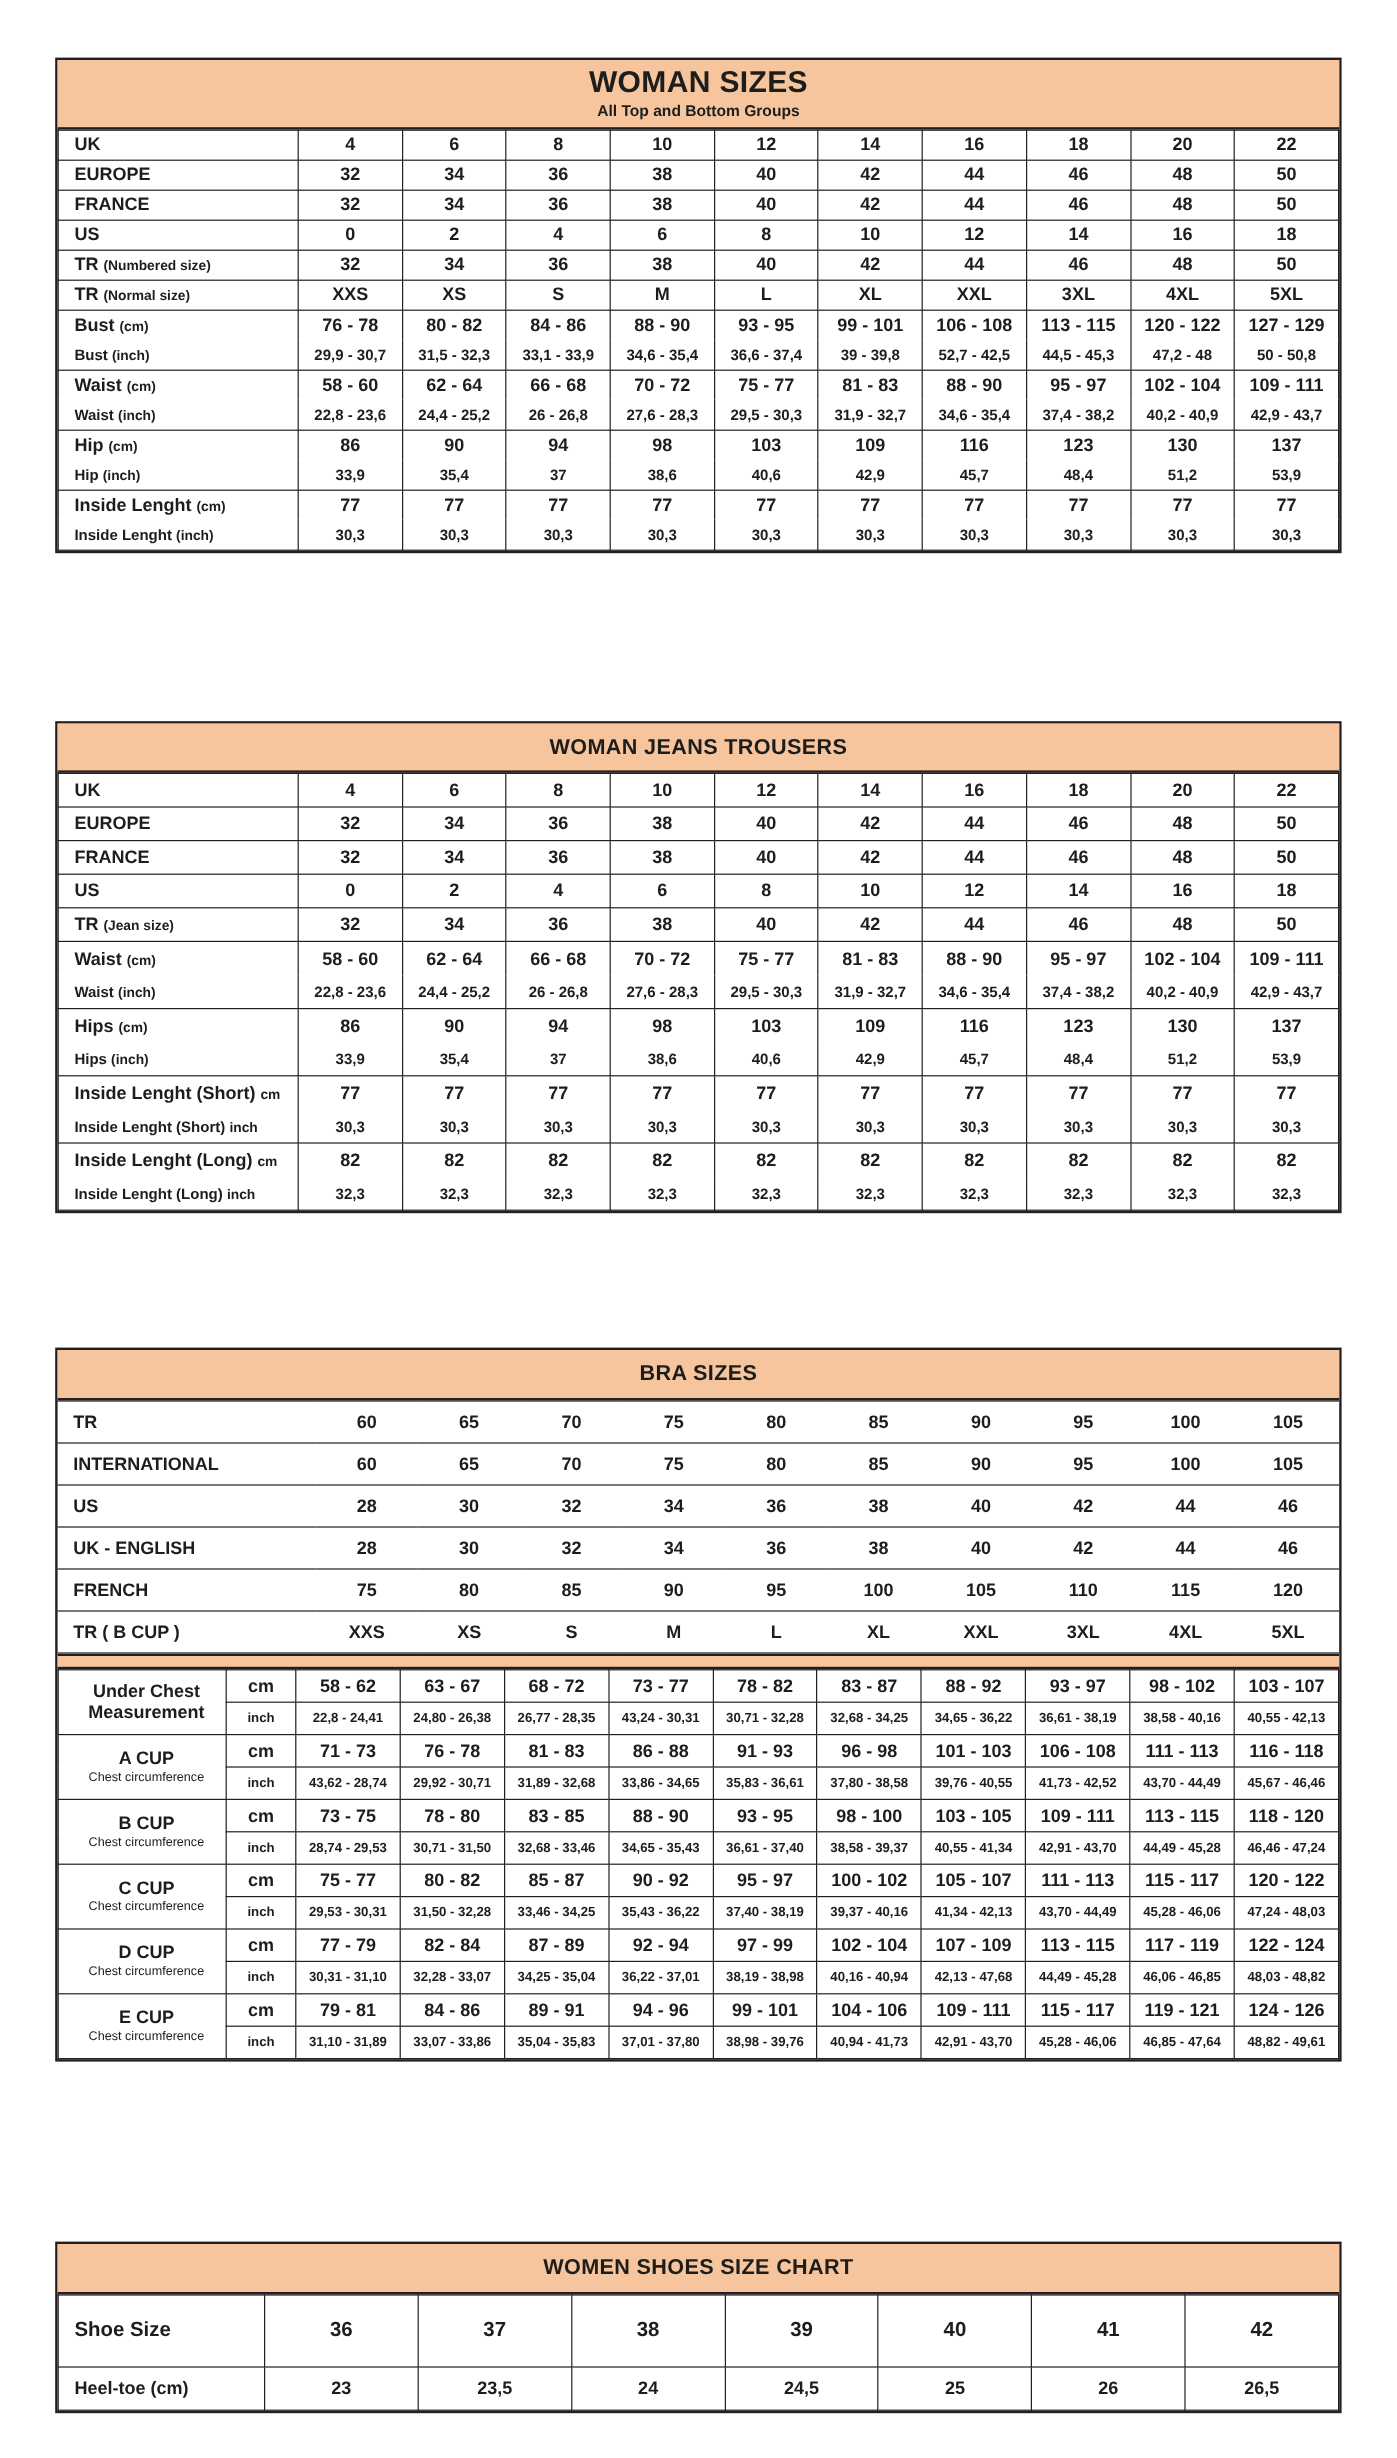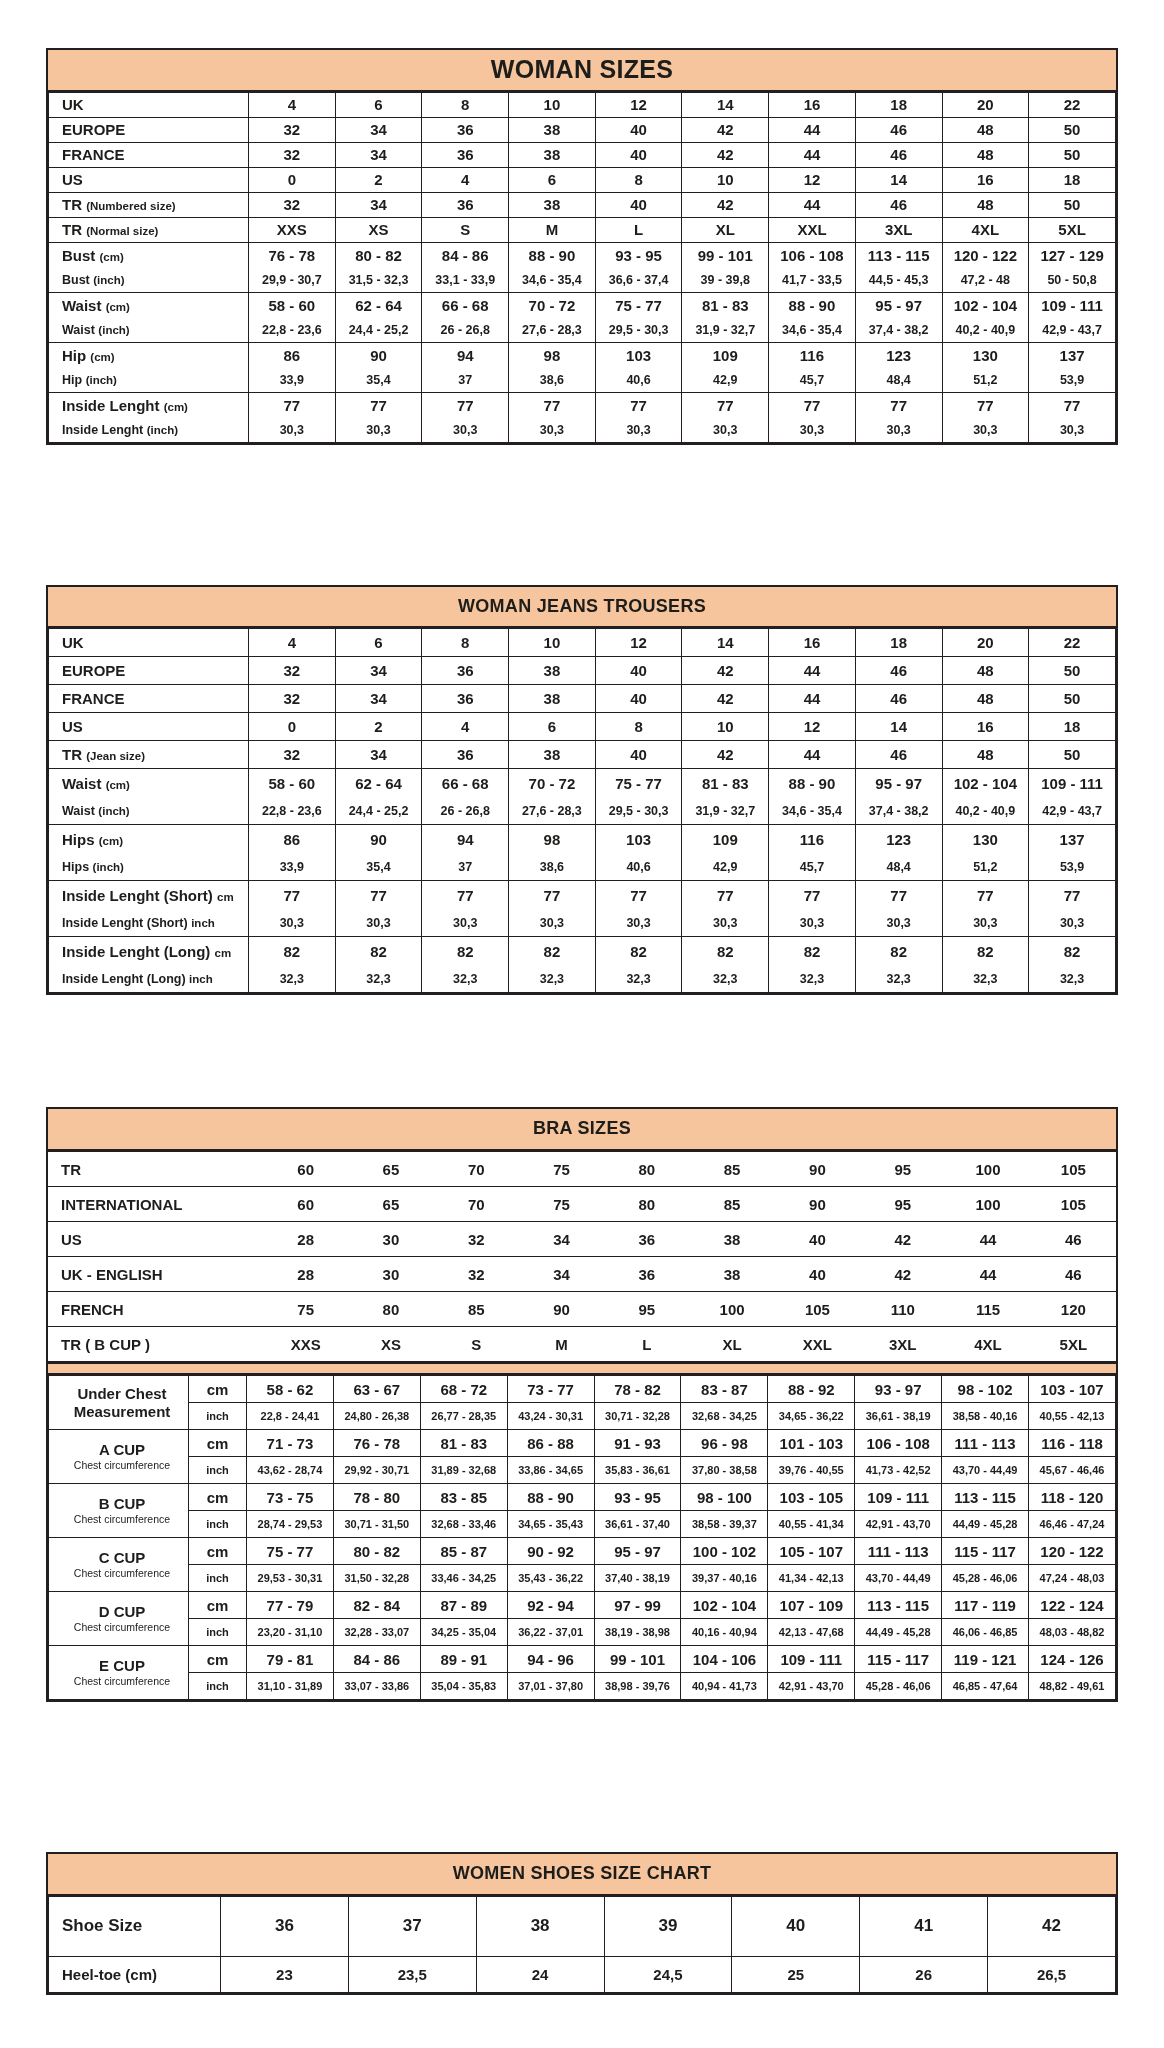--- a/index.html
+++ b/index.html
@@ -64,20 +64,21 @@
   #card-bra{margin-bottom:150px;}
 </style>
 </head>
 <body>
 
 <div class="page">
 
   <div class="card" id="card-woman-sizes">
     <div class="card-header">
       <div class="card-title">WOMAN SIZES</div>
+      <div class="card-sub">All Top and Bottom Groups</div>
     </div>
     <table class="grid t1" id="tbl-woman-sizes">
       <colgroup>
           <col class="c-label">
           <col span="10">
         </colgroup>
     <tbody class="single">
           <tr>
             <td class="lab"><span>UK</span></td>
             <td>4</td>
@@ -182,21 +183,21 @@
             <td>127 - 129</td>
           </tr>
           <tr class="small-row">
             <td class="lab"><span>Bust</span> <span class="note">(inch)</span></td>
             <td>29,9 - 30,7</td>
             <td>31,5 - 32,3</td>
             <td>33,1 - 33,9</td>
             <td>34,6 - 35,4</td>
             <td>36,6 - 37,4</td>
             <td>39 - 39,8</td>
-            <td>41,7 - 33,5</td>
+            <td>52,7 - 42,5</td>
             <td>44,5 - 45,3</td>
             <td>47,2 - 48</td>
             <td>50 - 50,8</td>
           </tr>
         </tbody>
         <tbody class="pair">
           <tr>
             <td class="lab"><span>Waist</span> <span class="note">(cm)</span></td>
             <td>58 - 60</td>
             <td>62 - 64</td>
@@ -728,21 +729,21 @@
             <td>92 - 94</td>
             <td>97 - 99</td>
             <td>102 - 104</td>
             <td>107 - 109</td>
             <td>113 - 115</td>
             <td>117 - 119</td>
             <td>122 - 124</td>
           </tr>
           <tr class="small-row">
             <td class="unit">inch</td>
-            <td>23,20 - 31,10</td>
+            <td>30,31 - 31,10</td>
             <td>32,28 - 33,07</td>
             <td>34,25 - 35,04</td>
             <td>36,22 - 37,01</td>
             <td>38,19 - 38,98</td>
             <td>40,16 - 40,94</td>
             <td>42,13 - 47,68</td>
             <td>44,49 - 45,28</td>
             <td>46,06 - 46,85</td>
             <td>48,03 - 48,82</td>
           </tr>

